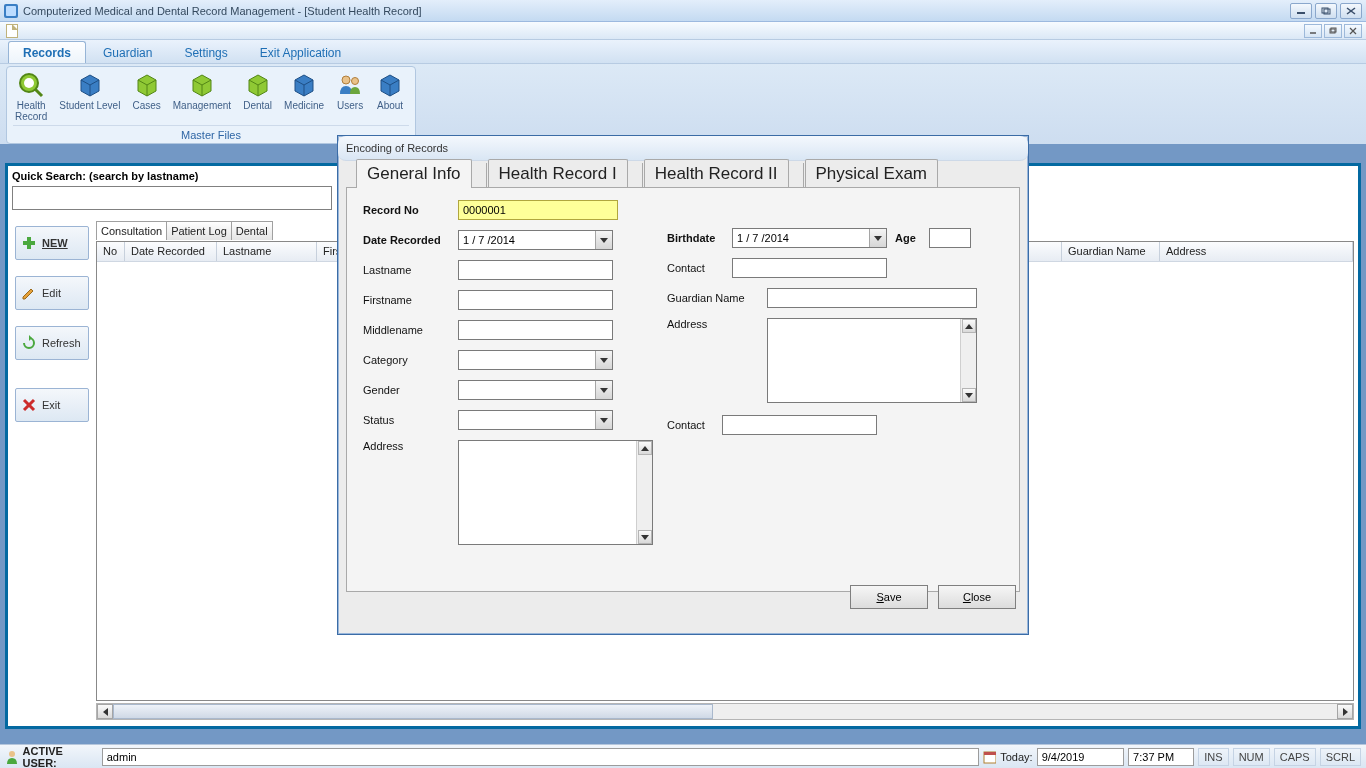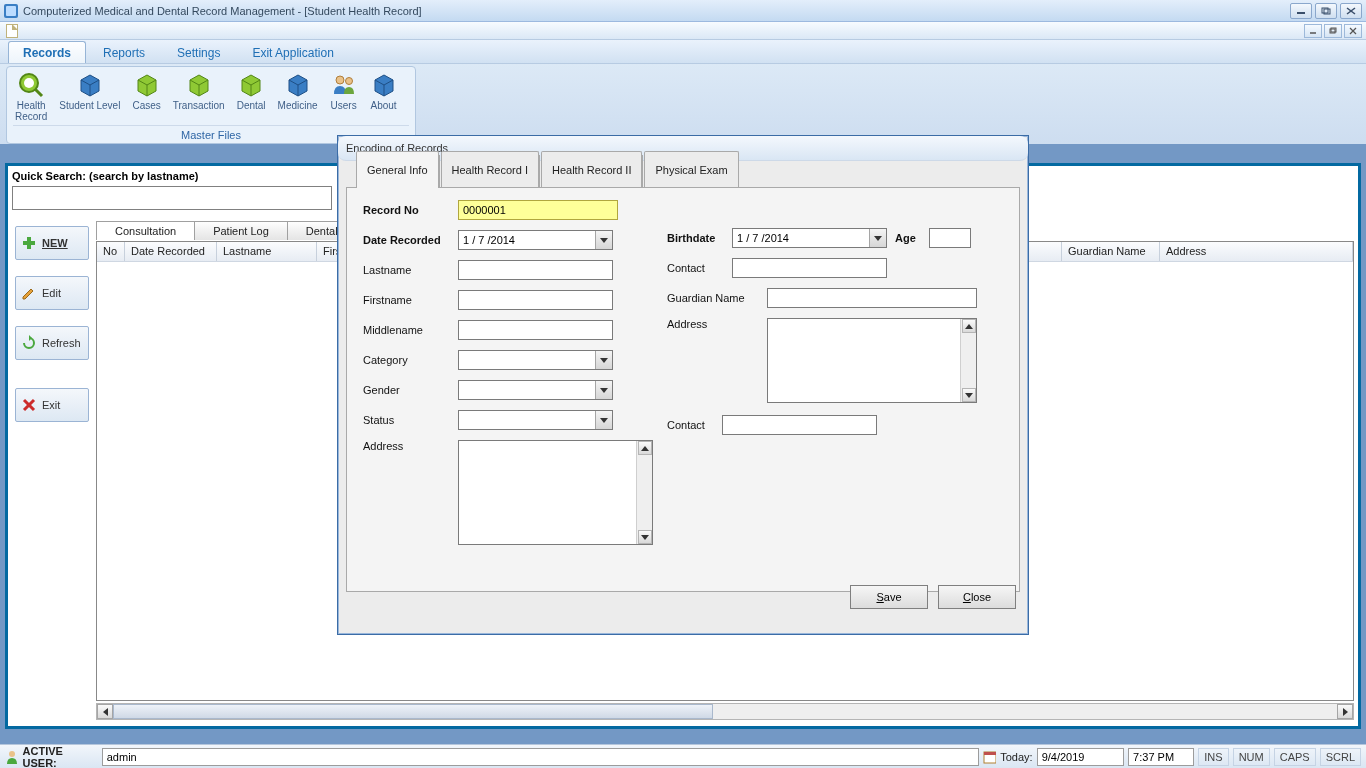--- a/index.html
+++ b/index.html
@@ -54,38 +54,38 @@
 
 .side-btn{position:absolute;left:7px;width:74px;height:34px;border:1px solid #9bb4d4;background:linear-gradient(var(--btn-grad-a),var(--btn-grad-b));display:flex;align-items:center;gap:5px;padding:0 5px;border-radius:2px;color:#333;}
 .side-btn .sicn{width:16px;height:16px;display:flex;align-items:center;justify-content:center;}
 .side-btn span.lbl{font-size:11px;}
 .side-btn.new{top:60px;} .side-btn.new .lbl{text-decoration:underline;font-weight:bold;}
 .side-btn.edit{top:110px;}
 .side-btn.refresh{top:160px;}
 .side-btn.exit{top:210px;margin-top:12px;}
 
 .table-tabs{position:absolute;left:88px;top:55px;display:flex;}
-.ttab{border:1px solid #a0a0a0;border-bottom:none;background:linear-gradient(#fefefe,#e4e4e4);padding:3px 18px;font-size:11px;color:#222;margin-right:-1px;}
+.ttab{border:1px solid #a0a0a0;border-bottom:none;background:linear-gradient(#fefefe,#e4e4e4);padding:3px 4px;font-size:11px;color:#222;margin-right:-1px;}
 .ttab.active{background:#fff;}
 
 .table-area{position:absolute;left:88px;right:4px;top:75px;bottom:25px;border:1px solid #888;background:#fff;}
 .thead{display:flex;height:20px;background:linear-gradient(#fbfcfe,#e7ecf3);border-bottom:1px solid #cfd7e2;}
 .th{border-right:1px solid #c7d0dc;padding:3px 6px;font-size:11px;color:#222;white-space:nowrap;overflow:hidden;}
 .hscroll{position:absolute;left:88px;right:4px;bottom:6px;height:17px;background:#efefef;border:1px solid #b5b5b5;display:flex;align-items:center;}
 .hscroll .arrow{width:16px;height:15px;background:linear-gradient(#fafafa,#d9d9d9);border:1px solid #a5a5a5;display:flex;align-items:center;justify-content:center;}
 .hscroll .track{flex:1;position:relative;height:100%;}
 .hscroll .thumb{position:absolute;left:0;top:0;height:100%;width:49%;background:linear-gradient(#eef2f8,#cfd9e6);border:1px solid #a9b8cc;}
 
 
 .modal{position:absolute;left:337px;top:135px;width:692px;height:500px;background:#ececec;border:1px solid #3b6ca6;box-shadow:0 0 0 1px #98b6db inset;}
 .modal-title{height:25px;background:linear-gradient(#f4f8fd,#d9e6f4);border-bottom:1px solid #cdd9e8;display:flex;align-items:center;padding:0 8px;color:#333;border-radius:8px;}
 .modal-body{position:absolute;left:8px;right:8px;top:28px;bottom:42px;}
 
 .mtabs{display:flex;height:24px;align-items:flex-end;padding-left:10px;}
-.mtab{padding:12px 10px;border:1px solid #a9a9a9;border-bottom:none;background:#ececec;font-size:11px;margin-right:2px;border-radius:2px 2px 0 0;color:#222;}
+.mtab{padding:4px 10px;border:1px solid #a9a9a9;border-bottom:none;background:#ececec;font-size:17px;margin-right:16px;border-radius:2px 2px 0 0;color:#222;}
 .mtab + .mtab{position:relative;}
 .mtab:not(.active):before{content:"";position:absolute;left:-3px;top:3px;bottom:0;width:1px;background:#a9a9a9;}
 .mtab.active{background:#f4f4f4;position:relative;z-index:2;}
 .mpanel{border:1px solid #a9a9a9;background:#f4f4f4;position:absolute;left:0;right:0;top:23px;bottom:0;padding:12px 16px;}
 
 .frow{display:flex;align-items:center;margin-bottom:10px;}
 .frow label{font-size:11px;color:#111;font-weight:bold;}
 .frow.light label{font-weight:normal;}
 .col-left{width:300px;}
 .col-right{position:absolute;left:320px;top:40px;width:330px;}
@@ -158,21 +158,21 @@
         <svg width="8" height="8">
           <line x1="1" y1="1" x2="7" y2="7" stroke="#555" stroke-width="1.3"></line>
           <line x1="7" y1="1" x2="1" y2="7" stroke="#555" stroke-width="1.3"></line>
         </svg>
       </div>
   </div>
 </div>
 
 <div class="menubar">
   <div class="menutab active">Records</div>
-  <div class="menutab">Reports</div>
+  <div class="menutab">Guardian</div>
   <div class="menutab">Settings</div>
   <div class="menutab">Exit Application</div>
 </div>
 
 <div class="ribbon-wrap">
   <div class="ribbon">
     <div class="ribbon-inner">
       <div class="ribbon-items">
         <div class="ribbon-item">
           <div class="ricon">
@@ -203,21 +203,21 @@
             </div>
           <span>Cases</span>
         </div>
         <div class="ribbon-item">
           <div class="ricon">
               <svg width="26" height="26">
                 <path d="M4 8 L13 3 L22 8 L22 19 L13 24 L4 19 Z" fill="#8fc934" stroke="#528616"></path>
                 <path d="M4 8 L13 13 L22 8 M13 13 L13 24" stroke="#528616" fill="none"></path>
               </svg>
             </div>
-          <span>Transaction</span>
+          <span>Management</span>
         </div>
         <div class="ribbon-item">
           <div class="ricon">
               <svg width="26" height="26">
                 <path d="M4 8 L13 3 L22 8 L22 19 L13 24 L4 19 Z" fill="#8fc934" stroke="#528616"></path>
                 <path d="M4 8 L13 13 L22 8 M13 13 L13 24" stroke="#528616" fill="none"></path>
               </svg>
             </div>
           <span>Dental</span>
         </div>

